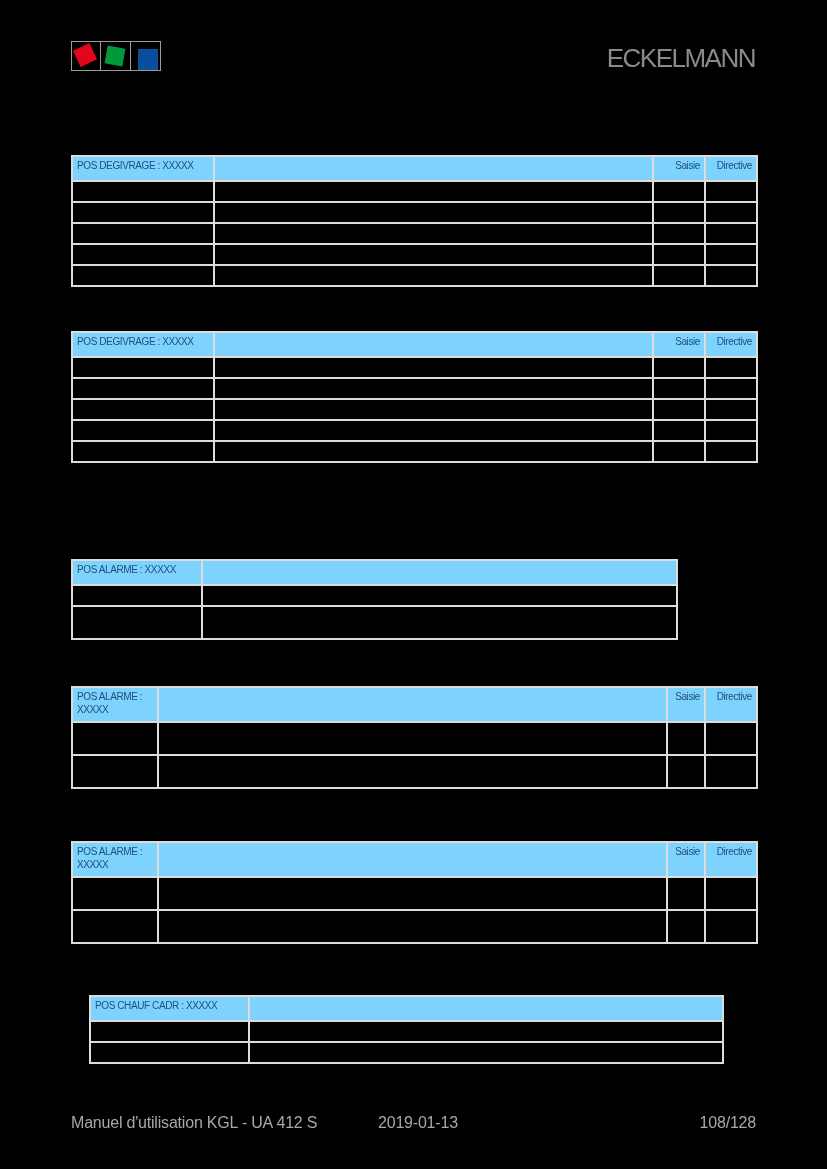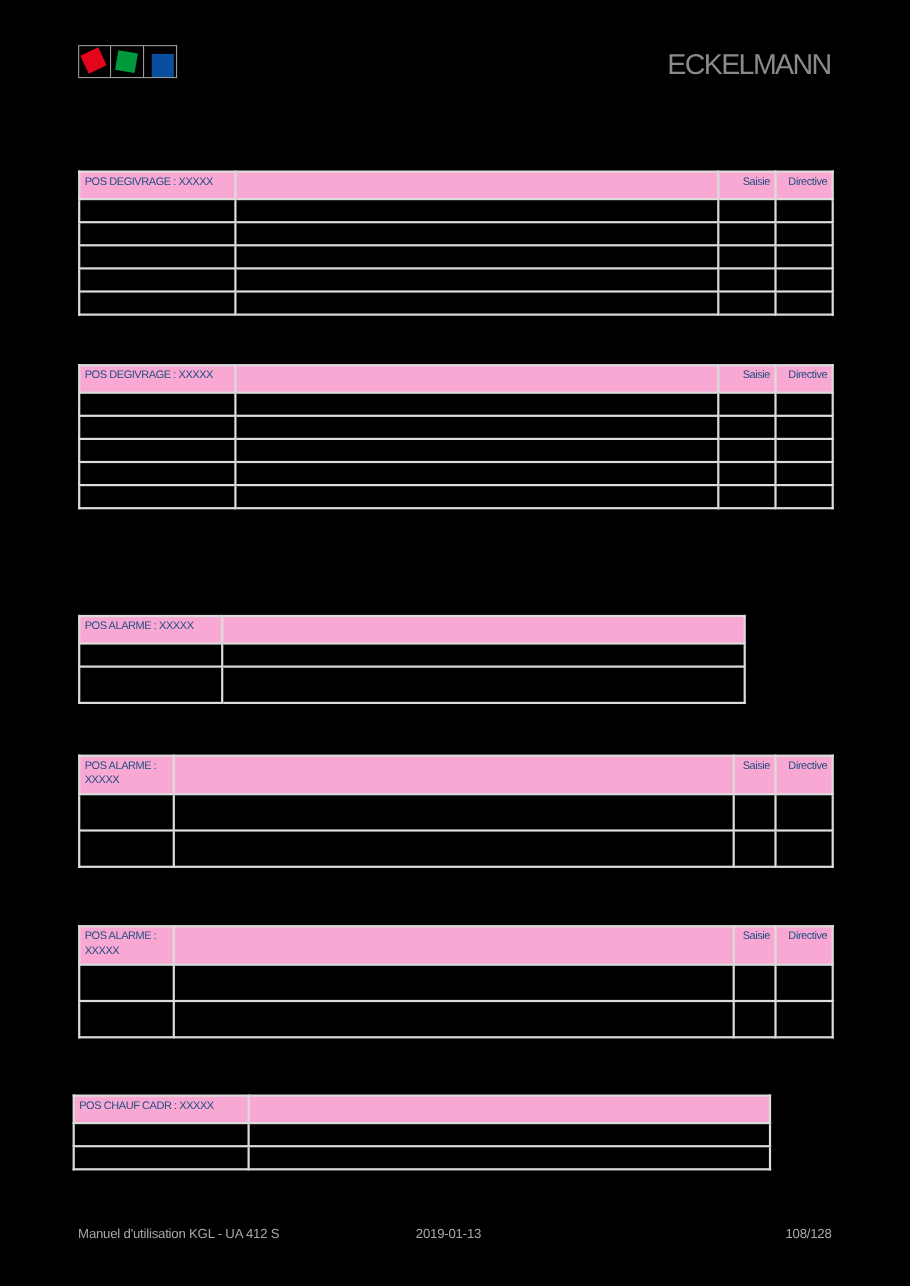--- a/index.html
+++ b/index.html
@@ -12,26 +12,26 @@
   .logo-cell + .logo-cell { border-left: none; }
   .sq { position: absolute; }
   .sq.red { background: #e3051b; width: 18px; height: 18px; left: 4px; top: 4px; transform: rotate(-25deg); }
   .sq.green { background: #009a3d; width: 18px; height: 18px; left: 5px; top: 5px; transform: rotate(10deg); }
   .sq.blue { background: #0a4f9e; width: 20px; height: 22px; left: 7px; top: 7px; }
   .brand { position: absolute; right: 72px; top: 38px; color: #8a8a8a; font-size: 26px; letter-spacing: -1.5px; font-weight: normal; line-height: 40px; }
 
   table.doc { position: absolute; border-collapse: collapse; table-layout: fixed; background: #000; border: 2px solid #dcdcdc; }
   table.doc td, table.doc th { border: 2px solid #dcdcdc; padding: 0; height: 19px; }
   table.doc th {
-    background: #f9a8d4; color: #1f4e80; font-size: 10px; font-weight: normal; text-align: left;
+    background: #7dd3fc; color: #1f4e80; font-size: 10px; font-weight: normal; text-align: left;
     padding: 2px 4px; letter-spacing: -0.4px; vertical-align: top; line-height: 13px;
   }
   table.doc th.c { text-align: right; padding-left: 3px; }
 
-  .footer { position: absolute; top: 1114px; color: #a8a8a8; font-size: 12px; letter-spacing: -0.2px; }
+  .footer { position: absolute; top: 1114px; color: #a8a8a8; font-size: 16px; letter-spacing: -0.2px; }
 </style>
 </head>
 <body>
 
 <div class="logo-mark">
   <div class="logo-cell">
       <div class="sq red"></div>
     </div>
   <div class="logo-cell">
       <div class="sq green"></div>
@@ -208,21 +208,21 @@
       </tr>
   <tr>
         <td style="height:31px"></td>
         <td></td>
         <td></td>
         <td></td>
       </tr>
 </tbody>
   </table>
 
-<table class="doc" style="left:66px; top:995px; width:633px;">
+<table class="doc" style="left:89px; top:995px; width:633px;">
   <colgroup>
       <col style="width:159px">
       <col style="width:474px">
     </colgroup>
   <tbody>
       <tr>
     <th>POS CHAUF CADR : XXXXX</th>
     <th></th>
   </tr>
   <tr>

